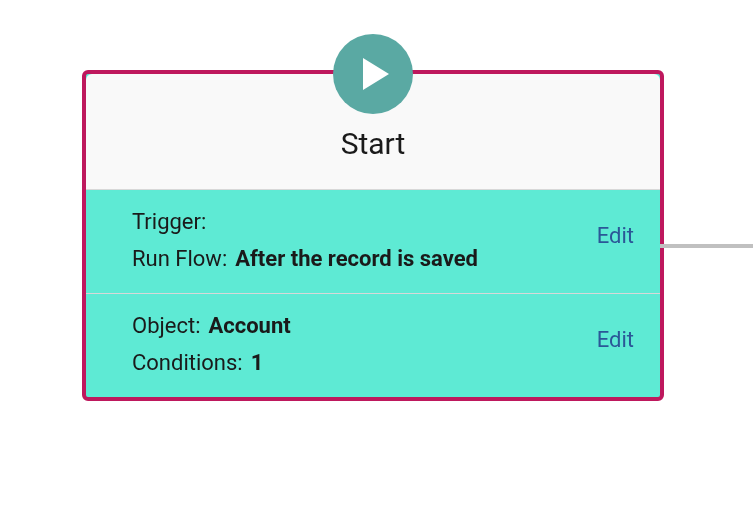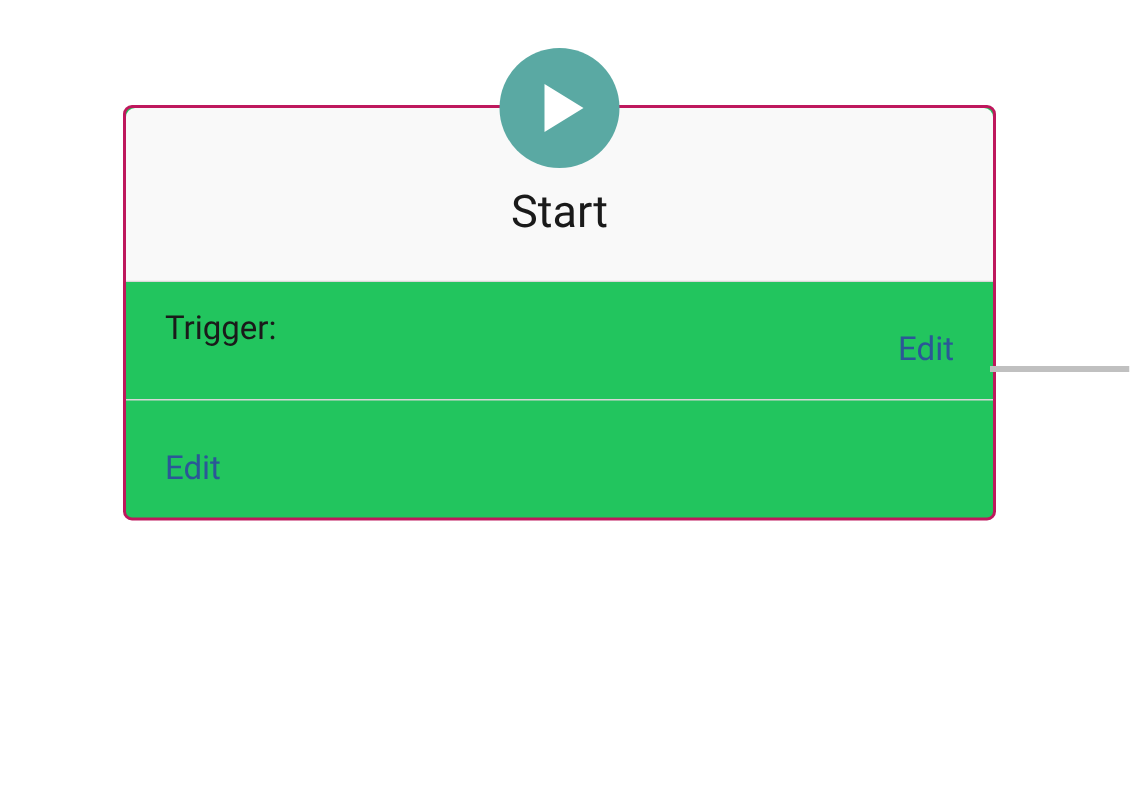--- a/index.html
+++ b/index.html
@@ -12,23 +12,23 @@
       background: #ffffff;
       width: 753px;
       height: 524px;
       position: relative;
     }
     .card {
       position: absolute;
       left: 82px;
       top: 70px;
       width: 582px;
-      border: 2px solid #be185d;
+      border: 4px solid #be185d;
       border-radius: 6px;
-      background: #22c55e;
+      background: #5eead4;
       overflow: visible;
     }
     .play-button {
       position: absolute;
       top: -40px;
       left: 50%;
       transform: translateX(-50%);
       width: 80px;
       height: 80px;
       border-radius: 50%;
@@ -69,20 +69,21 @@
       padding: 18px 26px 20px 26px;
       display: flex;
       justify-content: space-between;
       align-items: flex-start;
     }
     .section:not(:last-child) {
       border-bottom: 1px solid #d8d8d8;
     }
     .section-content {
       flex: 1;
+      margin-left: 20px;
     }
     .row {
       display: flex;
       font-size: 22px;
       color: #1a1a1a;
       line-height: 1.3;
       margin-bottom: 8px;
     }
     .row:last-child {
       margin-bottom: 0;
@@ -122,23 +123,37 @@
 
   <div class="header-section">
     <div class="title">Start</div>
   </div>
 
   <div class="section">
     <div class="section-content">
       <div class="row">
         <span class="label">Trigger:</span>
       </div>
+      <div class="row">
+        <span class="label">Run Flow:</span>
+        <span class="value">After the record is saved</span>
+      </div>
     </div>
     <a class="edit-link">Edit</a>
   </div>
 
   <div class="section">
+    <div class="section-content">
+      <div class="row">
+        <span class="label">Object:</span>
+        <span class="value">Account</span>
+      </div>
+      <div class="row">
+        <span class="label">Conditions:</span>
+        <span class="value">1</span>
+      </div>
+    </div>
     <a class="edit-link">Edit</a>
   </div>
 
 </div>
 
 <div class="connector-line"></div>
 
 </body></html>

